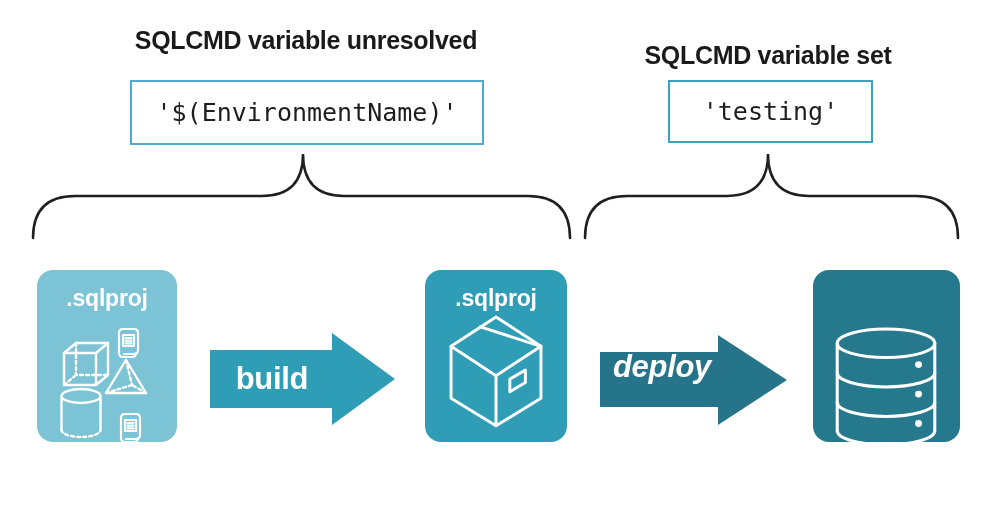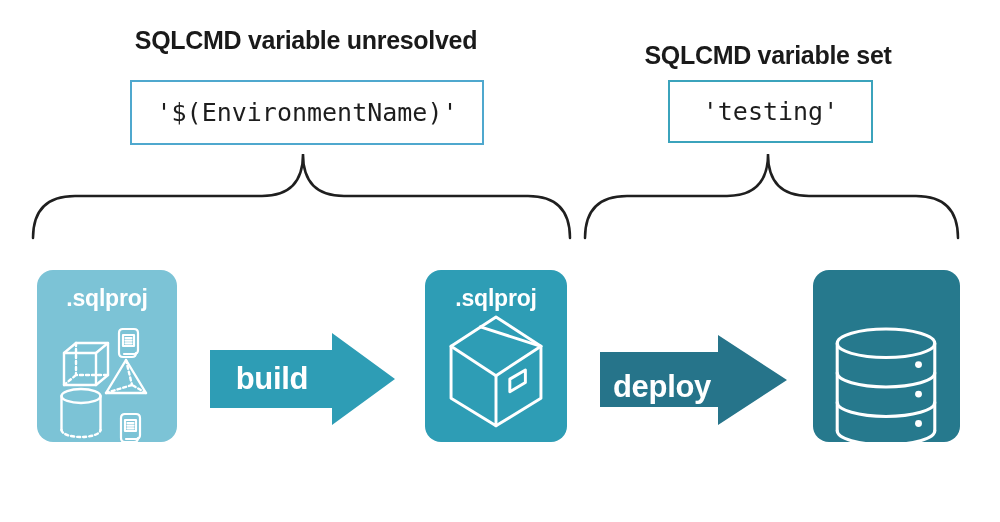--- a/index.html
+++ b/index.html
@@ -38,21 +38,21 @@
     fill:none; stroke-linejoin:round; stroke-linecap:round;
   }
   .dash { stroke-dasharray:3 3; }
 
   .arrow-svg { position:absolute; }
   .arrow-label {
     position:absolute; color:#ffffff; font-weight:bold; font-size:31px;
     text-align:center; letter-spacing:-0.3px;
   }
   .arrow-label-build  { left:212px; top:361px; width:120px; }
-  .arrow-label-deploy { left:601px; top:369px; width:122px; }
+  .arrow-label-deploy { left:601px; top:349px; width:122px;font-style:italic; }
 </style>
 </head>
 <body>
 
 <div class="canvas">
 
   <div class="heading heading-left">SQLCMD variable unresolved</div>
   <div class="heading heading-right">SQLCMD variable set</div>
 
   <div class="valuebox valuebox-left" style="border-color: rgb(79, 168, 206);">

